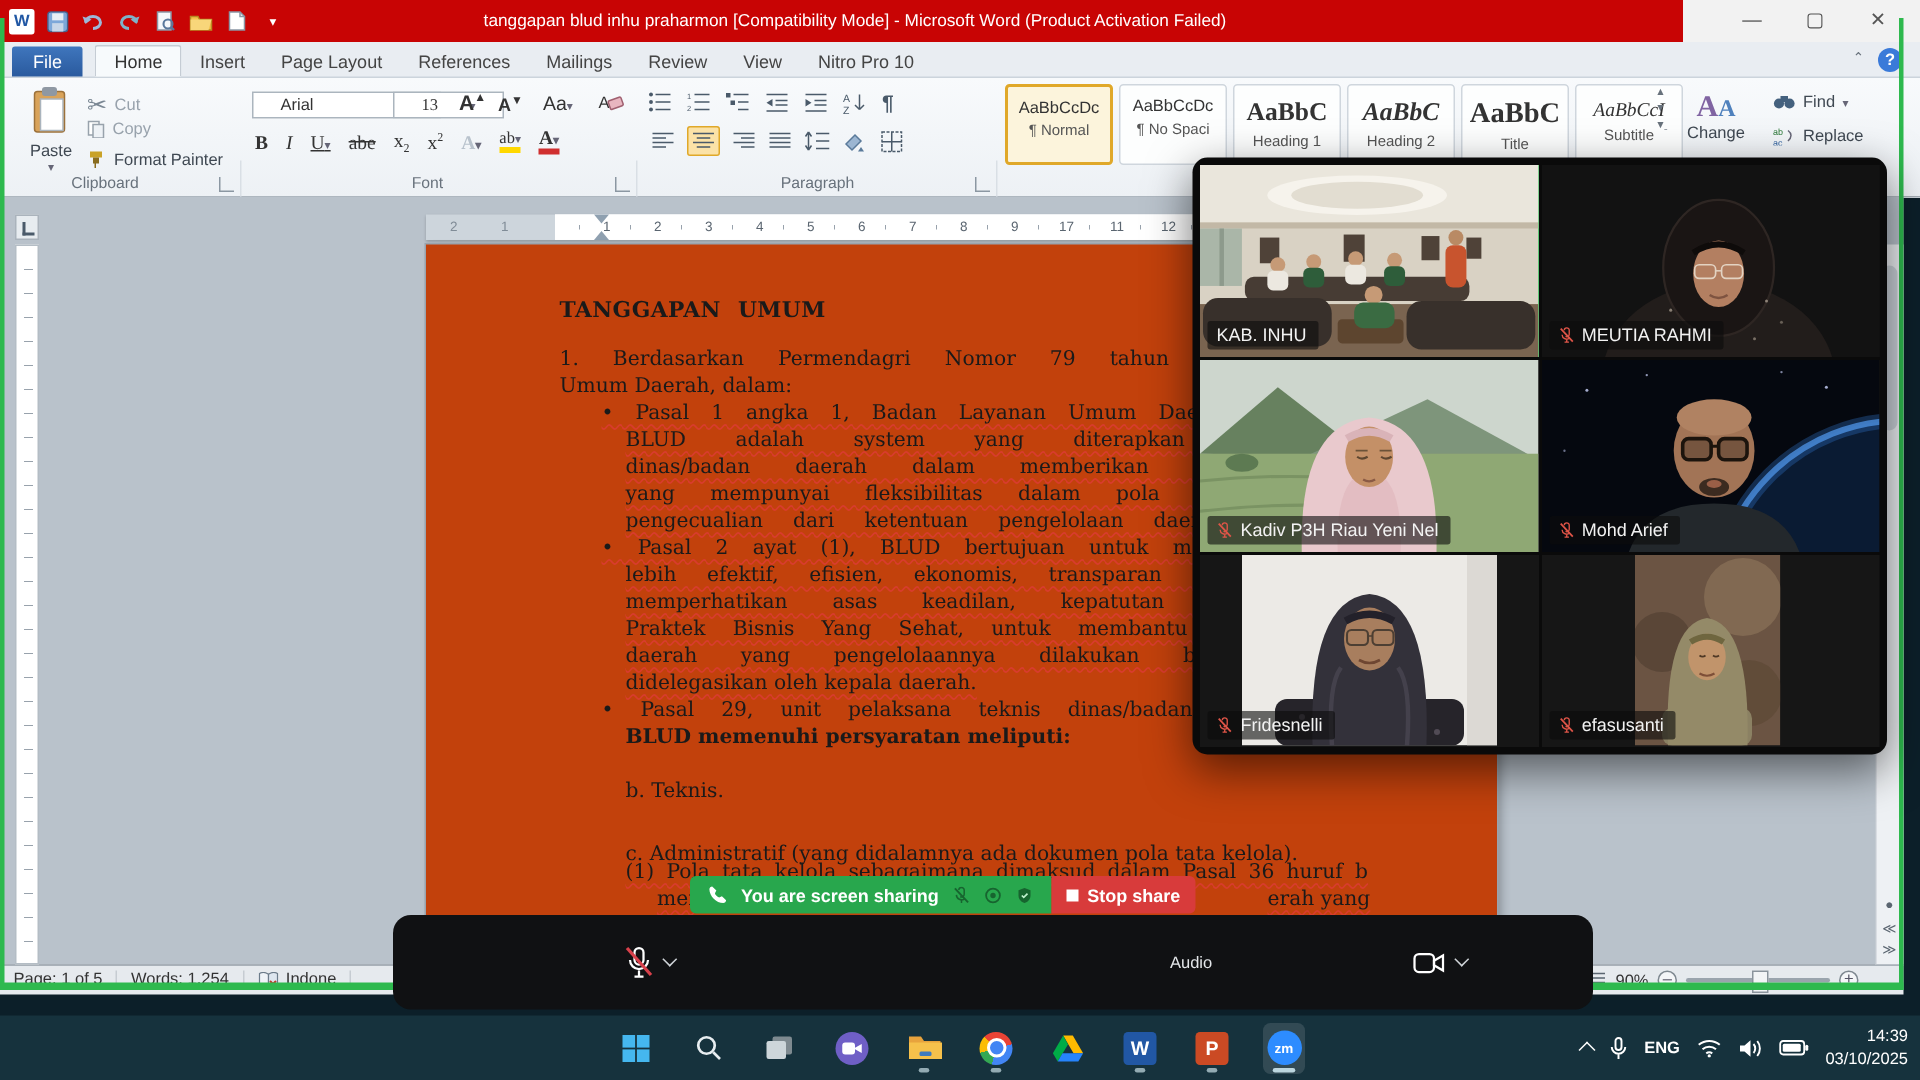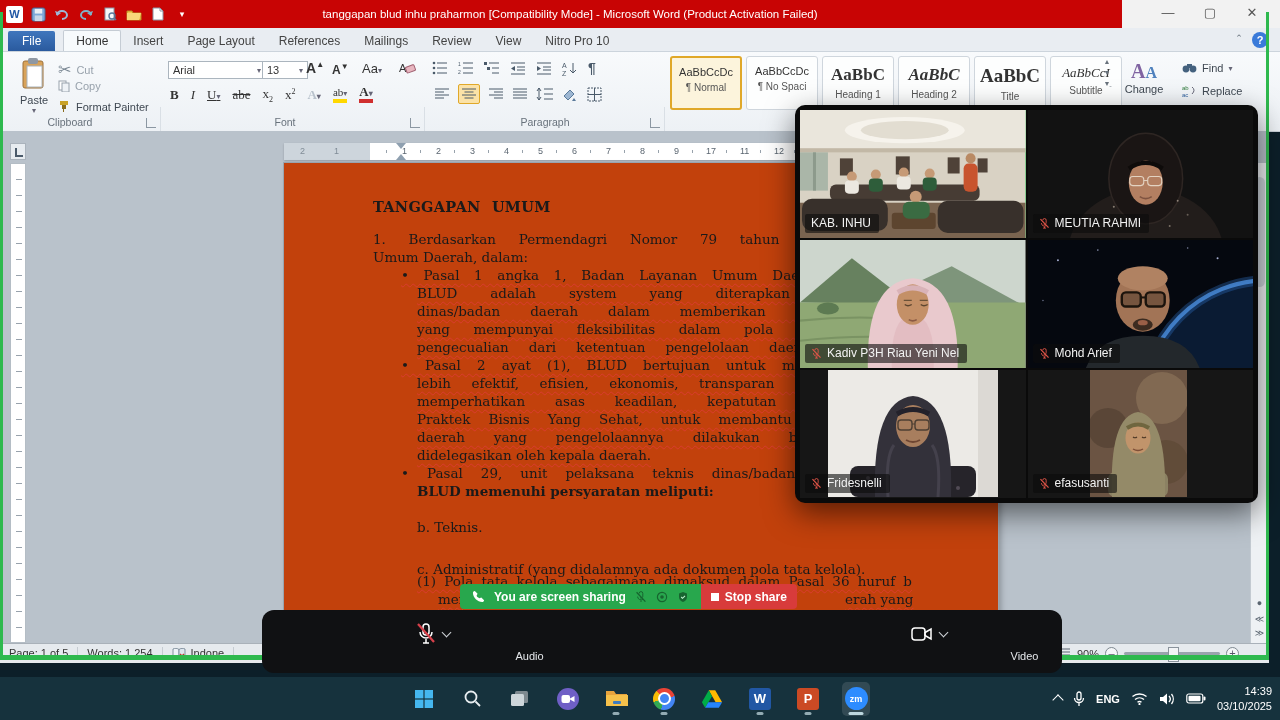--- a/index.html
+++ b/index.html
@@ -17,21 +17,21 @@
   .trow{left:0;top:28px;width:1280px;height:24px;background:#e9edf2;border-bottom:1px solid #ccd4dc;display:flex;align-items:flex-end;padding-left:8px;box-sizing:border-box;}
   .ftab{background:linear-gradient(#3f76bd,#2a5a9e);color:#fff;font-size:12px;padding:3px 14px;border-radius:2px 2px 0 0;margin-right:8px;}
   .tab{font-size:12px;color:#444;padding:3px 12px;}
   .tab.active{background:#f7fafc;border:1px solid #c5ccd4;border-bottom:none;border-radius:2px 2px 0 0;color:#333;}
   .helpq{width:16px;height:16px;border-radius:50%;background:#3a7ad9;color:#fff;font-size:11px;font-weight:bold;display:flex;align-items:center;justify-content:center;}
   
   .rib{left:0;top:52px;width:1280px;height:79px;background:linear-gradient(#f8fafc,#edf1f5);border-bottom:1px solid #c9d0d7;}
   .gdiv{top:55px;width:1px;height:70px;background:#d9dfe5;}
   .glabel{font-size:10.5px;color:#68727c;text-align:center;}
   .rtxt{font-size:11px;color:#3f4852;}
-  .combo{background:#fff;border:1px solid #abb5be;height:16px;font-size:11px;color:#333;display:flex;align-items:center;padding:0 4px;justify-content:space-between;}
+  .combo{background:#fff;border:1px solid #abb5be;height:16px;font-size:11px;color:#333;display:flex;align-items:center;padding:0 18px;justify-content:space-between;}
   .carr{font-size:8px;color:#667;}
   .fbtn{font-family:"Liberation Serif",serif;font-size:13px;color:#333;display:inline-block;}
   .chip{display:inline-flex;align-items:center;justify-content:center;}
   .stb{width:72px;height:54px;background:#fdfefe;border:1px solid #cfd6dd;border-radius:3px;text-align:center;box-sizing:border-box;padding-top:8px;}
   .stb.sel{border:2px solid #e0a829;background:#fcf4dc;}
   .stb .sm1{font-size:11px;color:#333;}
   .stb .smh{font-family:"Liberation Serif",serif;font-weight:bold;font-size:17px;color:#333;}
   .stb .lb{font-size:10px;color:#555;margin-top:4px;}
   .launch{width:9px;height:9px;border-left:1px solid #8b97a2;border-bottom:1px solid #8b97a2;position:absolute;}
   
@@ -70,21 +70,21 @@
   .tile svg.art{position:absolute;left:0;top:0;width:100%;height:100%;}
   .vwrap{position:absolute;top:0;height:100%;overflow:hidden;}
   .plabel{position:absolute;left:5px;bottom:5px;background:rgba(12,12,12,.6);color:#f2f2f2;font-size:12px;padding:2px 8px 3px 6px;border-radius:2px;display:flex;align-items:center;gap:5px;z-index:3;white-space:nowrap;}
   
   .pill{left:460px;top:584px;height:25px;display:flex;z-index:55;font-size:12px;font-weight:bold;color:#fff;}
   .pill .grn{background:#28a74d;border-radius:4px 0 0 4px;display:flex;align-items:center;gap:9px;padding:0 12px;}
   .pill .red{background:#d83b3b;border-radius:0 4px 4px 0;display:flex;align-items:center;gap:6px;padding:0 10px;}
   .stopsq{width:8px;height:8px;background:#fff;display:inline-block;}
   
   .ztb{left:262px;top:610px;width:800px;height:63px;background:#101113;border-radius:12px;display:flex;align-items:center;justify-content:space-between;padding:0 20px;box-sizing:border-box;z-index:55;}
-  .zti{display:flex;flex-direction:column;align-items:center;gap:3px;position:relative;}
+  .zti{display:flex;flex-direction:row;align-items:center;gap:3px;position:relative;}
   .zti .ic{height:26px;display:flex;align-items:center;gap:4px;position:relative;}
   .zti .lb{font-size:11px;color:#e4e7ea;white-space:nowrap;}
   .chev{width:6px;height:6px;border-right:1.4px solid #cfd4d8;border-bottom:1.4px solid #cfd4d8;transform:rotate(45deg);margin-left:2px;margin-top:-4px;}
   
   .tkbar{left:0;top:677px;width:1280px;height:43px;background:#16323d;z-index:60;}
   .tkcenter{position:absolute;left:50%;top:0;transform:translateX(-50%);height:43px;display:flex;align-items:center;gap:20px;}
   .tki{position:relative;width:28px;height:34px;display:flex;align-items:center;justify-content:center;}
   .ind{position:absolute;bottom:1px;left:50%;transform:translateX(-50%);width:7px;height:3px;border-radius:2px;background:#93abb3;}
   .ind.on{width:15px;background:#bcd6de;}
   .tray{position:absolute;right:8px;top:0;height:43px;display:flex;align-items:center;gap:11px;z-index:2;}
@@ -196,21 +196,21 @@
         <span class="rtxt">Format Painter</span>
       </div>
     <div class="abs glabel" style="left:30px;top:64px;width:80px;">Clipboard</div>
     <div class="abs launch" style="left:146px;top:66px;"></div>
     <div class="abs gdiv" style="left:160px;"></div>
 
     <div class="abs combo" style="left:168px;top:9px;width:88px;">
         <span>Arial</span>
         <span class="carr">▾</span>
       </div>
-    <div class="abs combo" style="left:262px;top:9px;width:36px;">
+    <div class="abs combo" style="left:262px;top:9px;width:36px;font-family:Liberation Serif, serif;">
         <span>13</span>
         <span class="carr">▾</span>
       </div>
     <div class="abs" style="left:306px;top:8px;font-size:14px;font-weight:bold;color:#333;">A<span style="font-size:8px;vertical-align:super;">▲</span></div>
     <div class="abs" style="left:332px;top:10px;font-size:12px;font-weight:bold;color:#333;">A<span style="font-size:8px;vertical-align:super;">▼</span></div>
     <div class="abs" style="left:362px;top:9px;font-size:13px;color:#333;">Aa<span class="carr">▾</span></div>
     <div class="abs" style="left:398px;top:8px;"><svg width="18" height="16" viewBox="0 0 18 16">
           <text x="1" y="12" font-size="11" fill="#333">A</text>
           <rect x="8" y="6" width="9" height="6" rx="1" fill="#e8b6c0" stroke="#a06070" transform="rotate(-20 12 9)"></rect>
         </svg></div>

